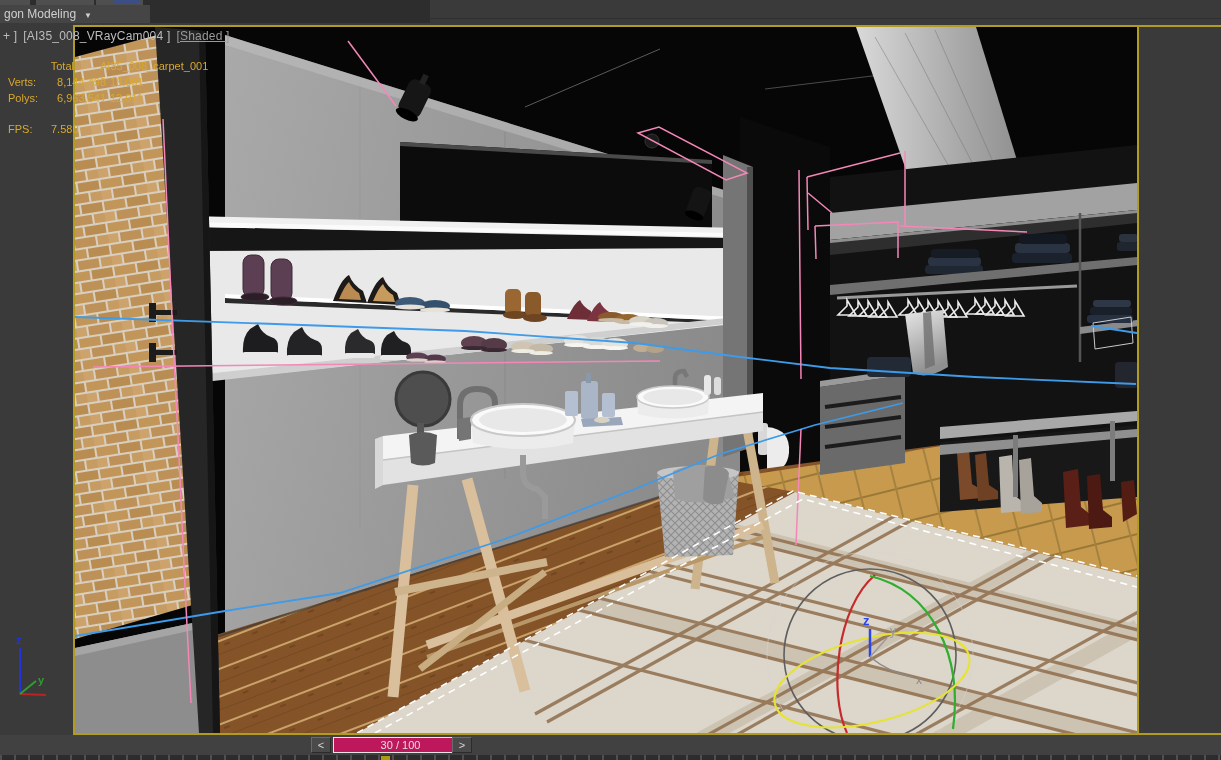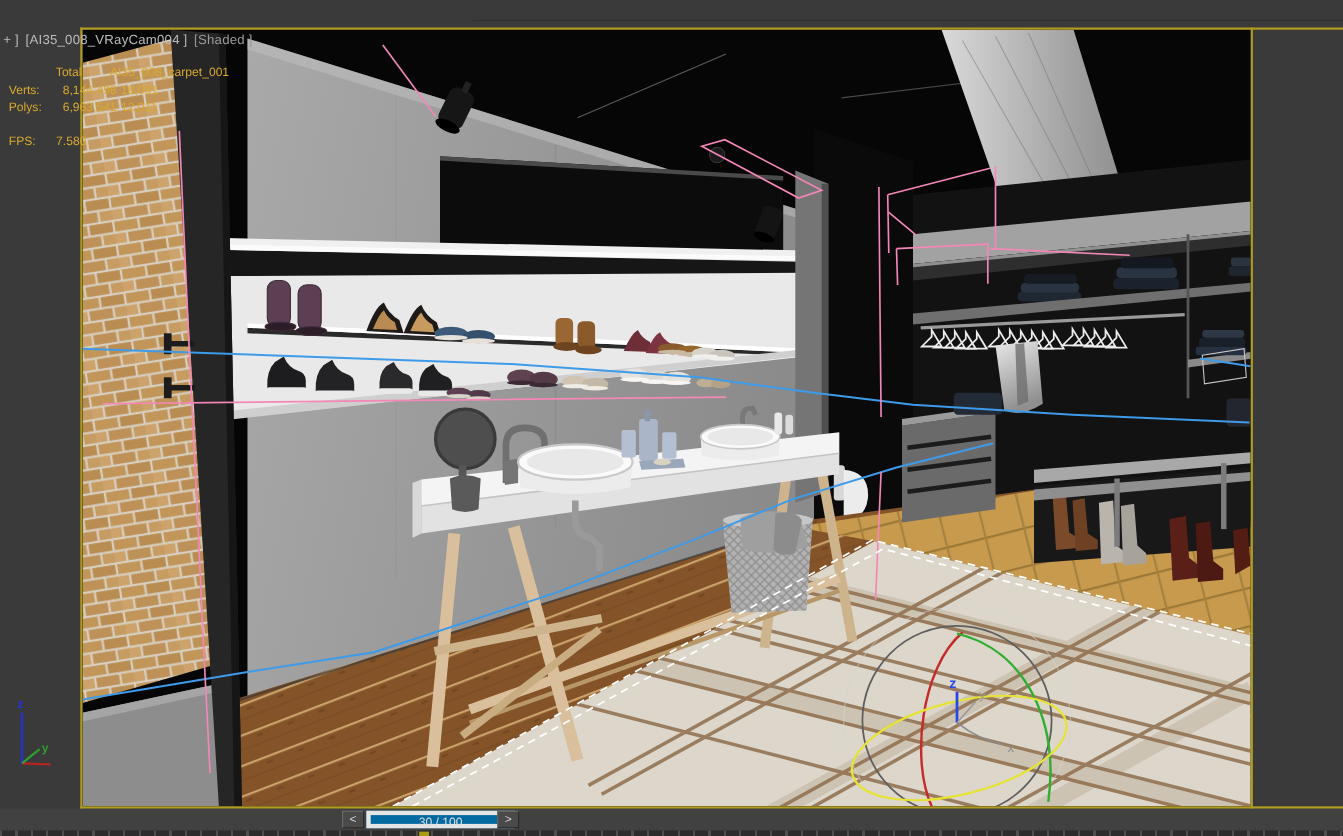--- a/index.html
+++ b/index.html
@@ -12,45 +12,54 @@
   .panel-tab{position:absolute;left:0;top:5px;height:18px;width:150px;background:#454545;
              color:#cfcfcf;font-size:12px;line-height:18px;padding-left:4px;box-sizing:border-box;}
   .panel-tab .arrow{font-size:8px;margin-left:8px;color:#cfcfcf;}
   .seam{position:absolute;left:430px;top:18px;width:791px;height:1px;background:#2f2f2f;}
   
   .vb{position:absolute;background:#b09c20;z-index:30;}
   
   .scene-wrap{position:absolute;left:75px;top:27px;width:1062px;height:706px;overflow:hidden;background:#000;}
   
   .vp-label{position:absolute;left:3px;top:29px;z-index:40;font-size:12px;color:#bcbcbc;letter-spacing:0.2px;}
-  .vp-label .shaded{color:#9a9a9a;margin-left:6px;}
+  .vp-label .shaded{color:#9a9a9a;margin-left:6px;text-decoration:underline;}
   .vp-label .cam{margin-left:6px;}
   .stats{position:absolute;left:0;top:0;z-index:40;font-size:11px;color:#d9a92d;}
   .stats div{position:absolute;white-space:nowrap;}
   .s-right{text-align:right;}
   
   .timebar{position:absolute;left:0;top:735px;width:1221px;height:20px;background:#414141;z-index:20;}
   .tl-btn{position:absolute;top:2px;width:20px;height:16px;background:#4a4a4a;color:#d8d8d8;
           font-size:11px;line-height:15px;text-align:center;border:1px solid #2b2b2b;
           border-top-color:#6a6a6a;border-left-color:#6a6a6a;box-sizing:border-box;cursor:pointer;}
-  .tl-field{position:absolute;left:333px;top:2px;width:135px;height:16px;background:#0369a1;
-            border:4px solid #e5e5e5;box-sizing:border-box;color:#e0e0e0;font-size:11px;
+  .tl-field{position:absolute;left:333px;top:2px;width:135px;height:16px;background:#be185d;
+            border:1px solid #e5e5e5;box-sizing:border-box;color:#e0e0e0;font-size:11px;
             line-height:14px;text-align:center;}
   .ruler{position:absolute;left:0;top:755px;width:1221px;height:5px;background:#2c2c2c;z-index:20;
          background-image:repeating-linear-gradient(to right,#4f4f4f 0 2px,transparent 2px 14px);}
   .ruler-marker{position:absolute;left:381px;top:756px;width:9px;height:4px;background:#ab9b10;z-index:21;}
   
   .world-axis{position:absolute;left:6px;top:628px;z-index:25;}
   text{font-family:"Liberation Sans",sans-serif;}
 </style>
 </head>
 <body>
 
 <div class="app">
 
+  <div class="top-strip">
+    <div class="seg" style="left:0;width:30px;"></div>
+    <div class="seg" style="left:36px;width:58px;"></div>
+    <div class="seg" style="left:96px;width:47px;"></div>
+    <div class="blueline" style="left:113px;width:27px;"></div>
+    <div class="panel-tab">
+      <span>gon Modeling</span><span class="arrow">▼</span>
+    </div>
+  </div>
   <div class="seam"></div>
 
   <div class="vb" style="left:73px;top:25px;width:1148px;height:2px;"></div>
   <div class="vb" style="left:73px;top:733px;width:1148px;height:2px;"></div>
   <div class="vb" style="left:73px;top:25px;width:2px;height:710px;"></div>
   <div class="vb" style="left:1137px;top:25px;width:2px;height:710px;"></div>
 
   <div class="scene-wrap">
   <svg width="1062" height="706" viewBox="0 0 1062 706">
     <defs>

